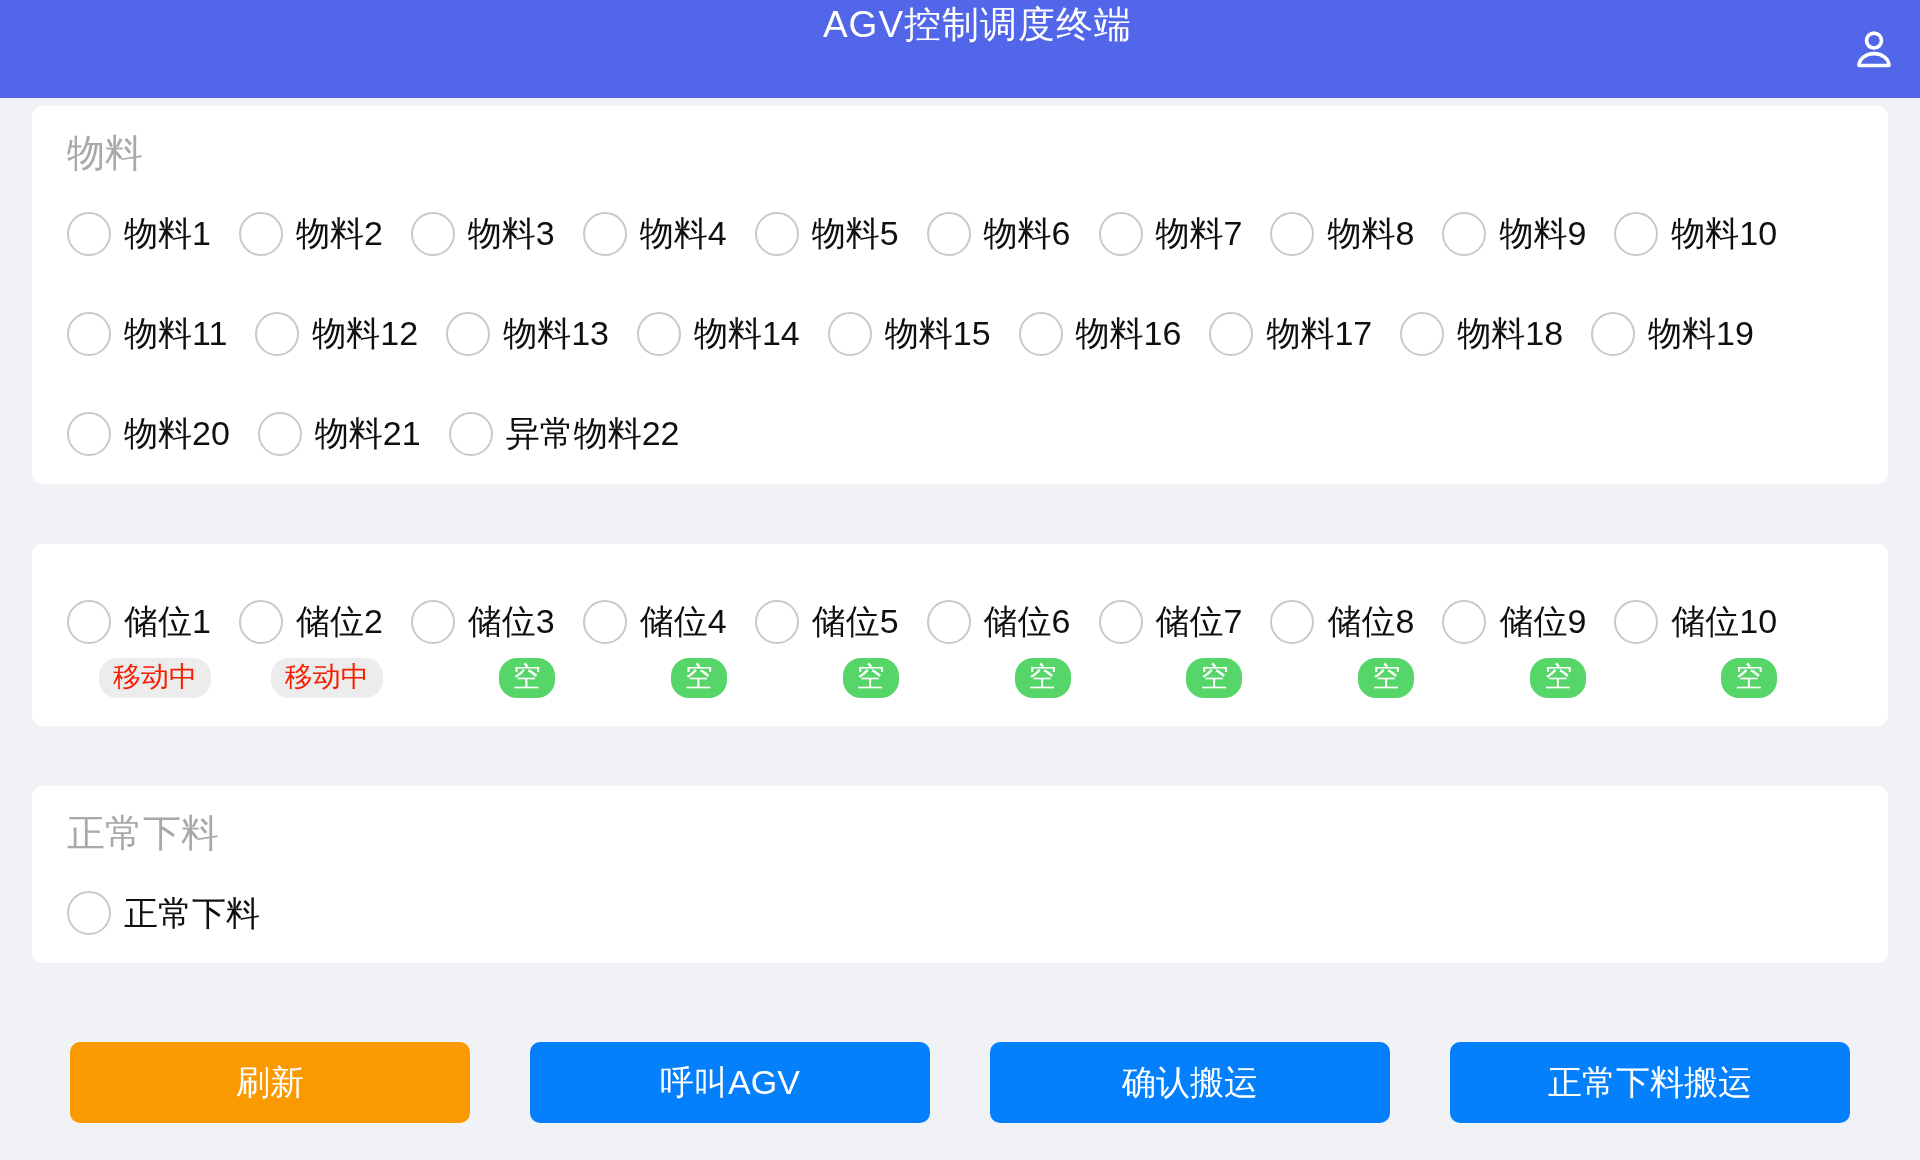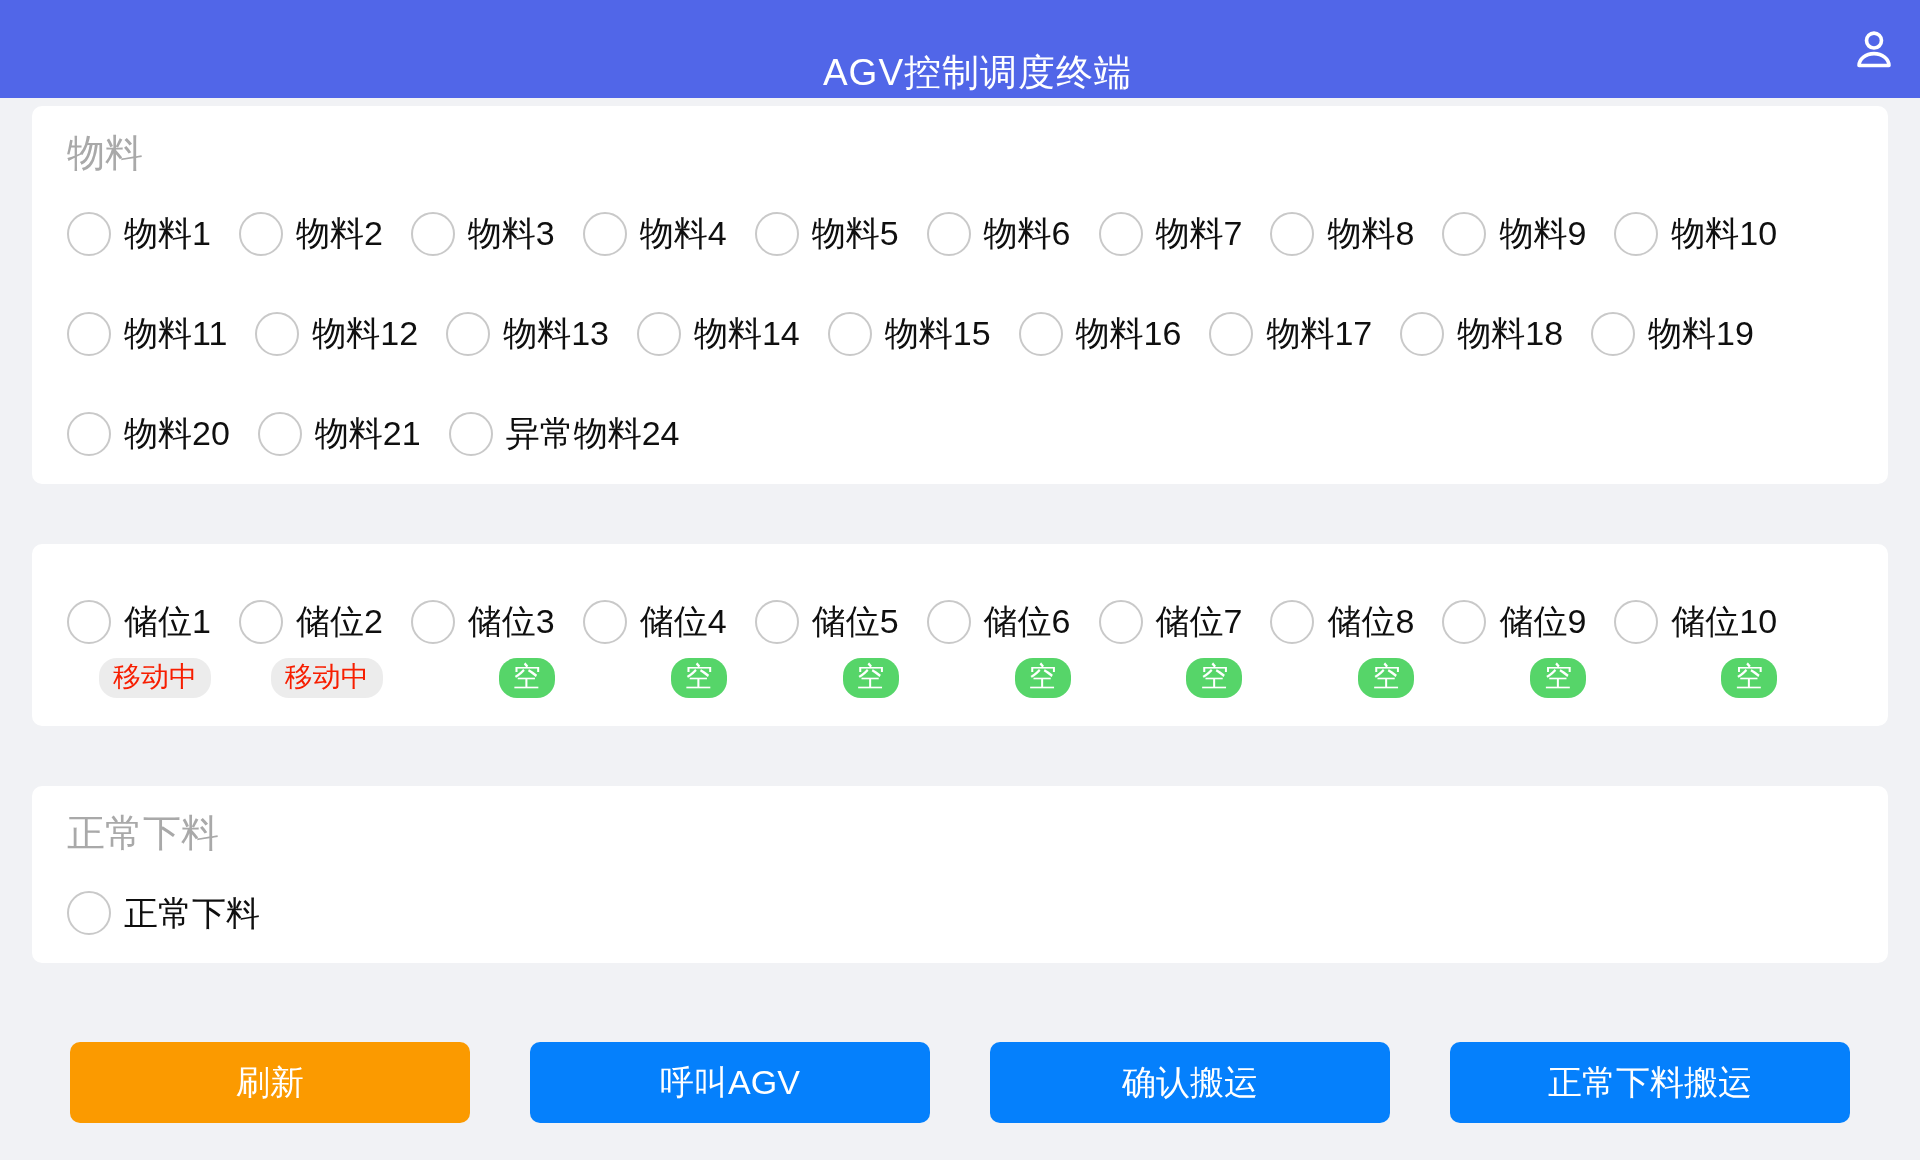--- a/index.html
+++ b/index.html
@@ -10,21 +10,21 @@
     --title_gray:#a9a9a9; --label_black:#0f0f0f; --radio_border:#c9c9c9;
   }
   *{box-sizing:border-box}
   html,body{margin:0;padding:0}
   body{
     width:1920px;height:1160px;background:var(--page_bg);
     font-family:"Liberation Sans","DejaVu Sans",sans-serif;overflow:hidden;
   }
   .header{
     height:98px;background:var(--header_bg);position:relative;
-    display:flex;align-items:flex-end;justify-content:center;padding-left:35px;
+    display:flex;align-items:flex-start;justify-content:center;padding-left:35px;
   }
   .header-title{color:#fff;font-size:37px;letter-spacing:1px}
   .user-icon{position:absolute;right:20px;top:50%;transform:translateY(-50%);
     width:52px;height:52px;display:flex;align-items:center;justify-content:center;cursor:pointer}
   .card{
     background:var(--card_bg);border-radius:10px;margin:0 32px;
     padding:20px 28px 28px 35px;
   }
   .card-materials{margin-top:8px}
   .card-storage,.card-unload{margin-top:60px}
@@ -150,21 +150,21 @@
         <label class="opt">
           <span class="radio"></span>
           <span class="opt-label">物料20</span>
         </label>
         <label class="opt">
           <span class="radio"></span>
           <span class="opt-label">物料21</span>
         </label>
         <label class="opt">
           <span class="radio"></span>
-          <span class="opt-label">异常物料24</span>
+          <span class="opt-label">异常物料22</span>
         </label>
       </div>
     </div>
 </div>
 
 <div class="card card-storage">
   <div id="storage-rows">
       <div class="row first">
         <div class="slot">
           <label class="opt">

